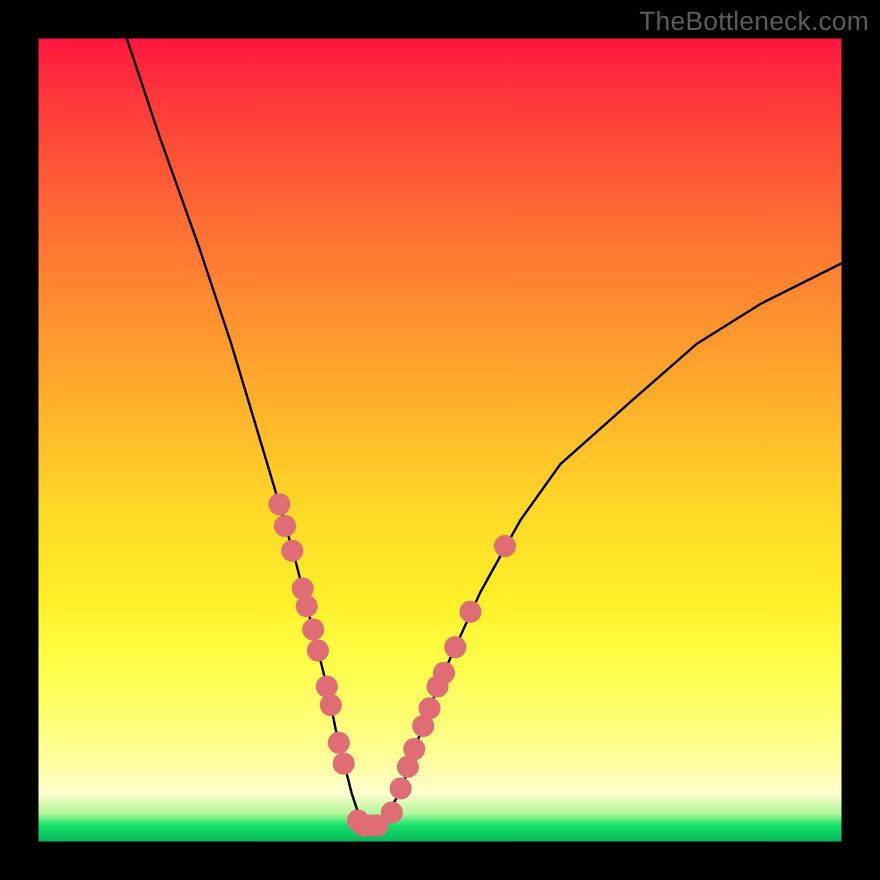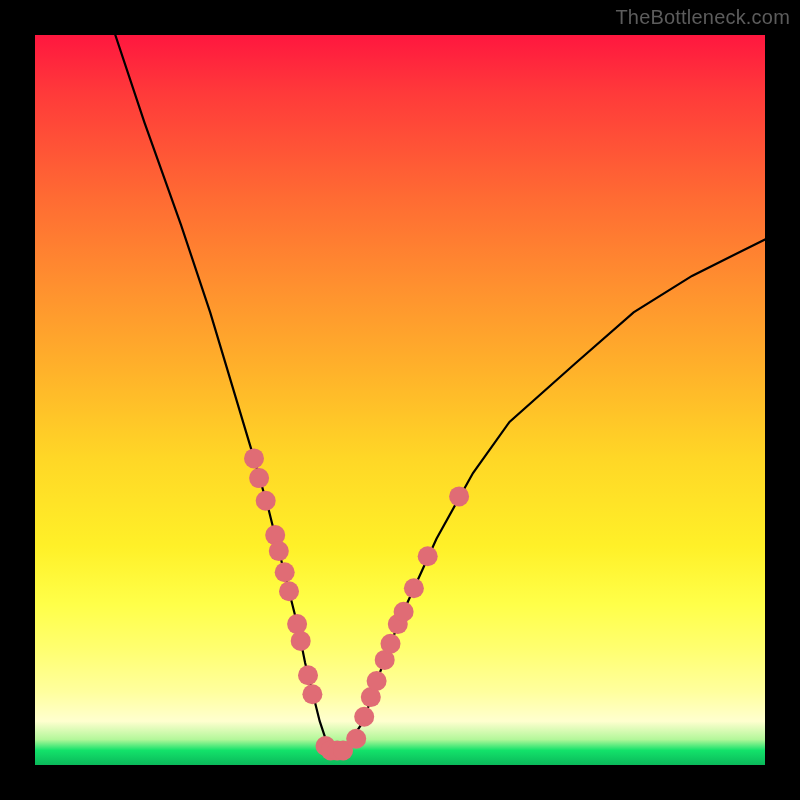--- a/index.html
+++ b/index.html
@@ -32,21 +32,21 @@
       #b3f79a 96.5%,
       #13e26a 98%,
       #0ab85a 100%
     );
   }
   .watermark {
     position: absolute;
     top: 6px;
     right: 10px;
     color: #5c5c5c;
-    font-size: 20px;
+    font-size: 24px;
     font-weight: 400;
     letter-spacing: 0.2px;
   }
   svg.curve {
     position: absolute;
     left: 0;
     top: 0;
     width: 730px;
     height: 730px;
     pointer-events: none;

